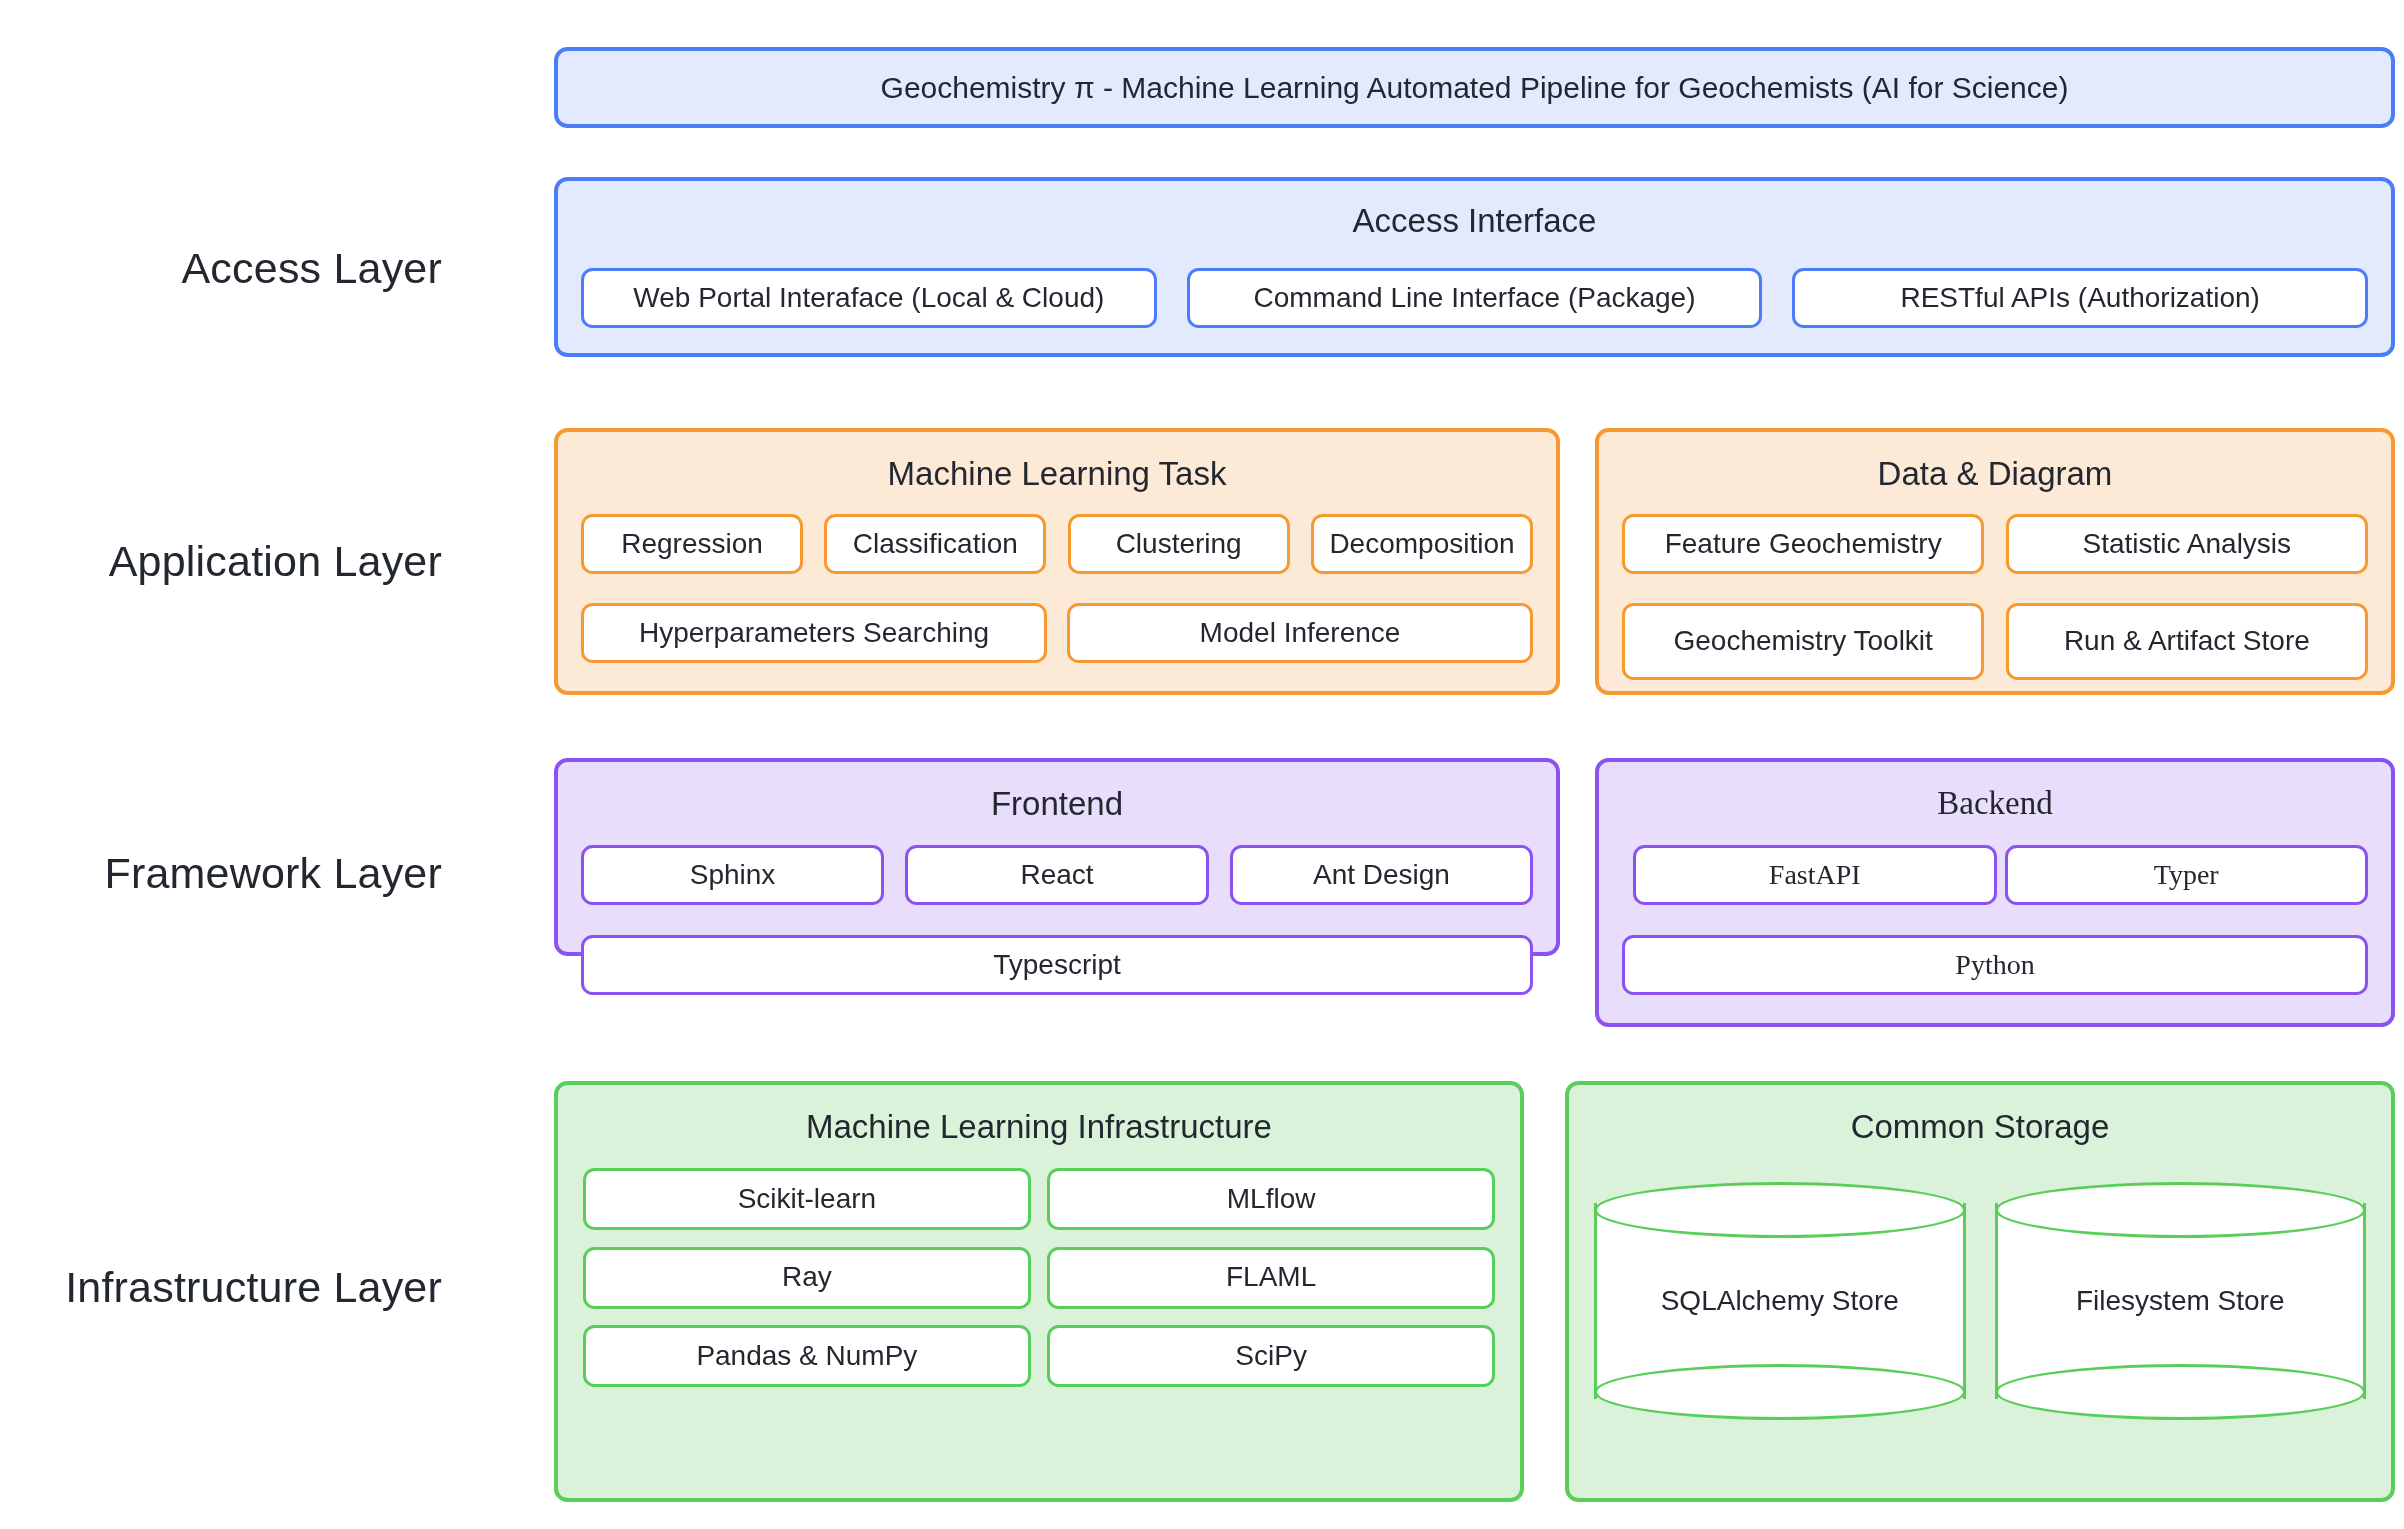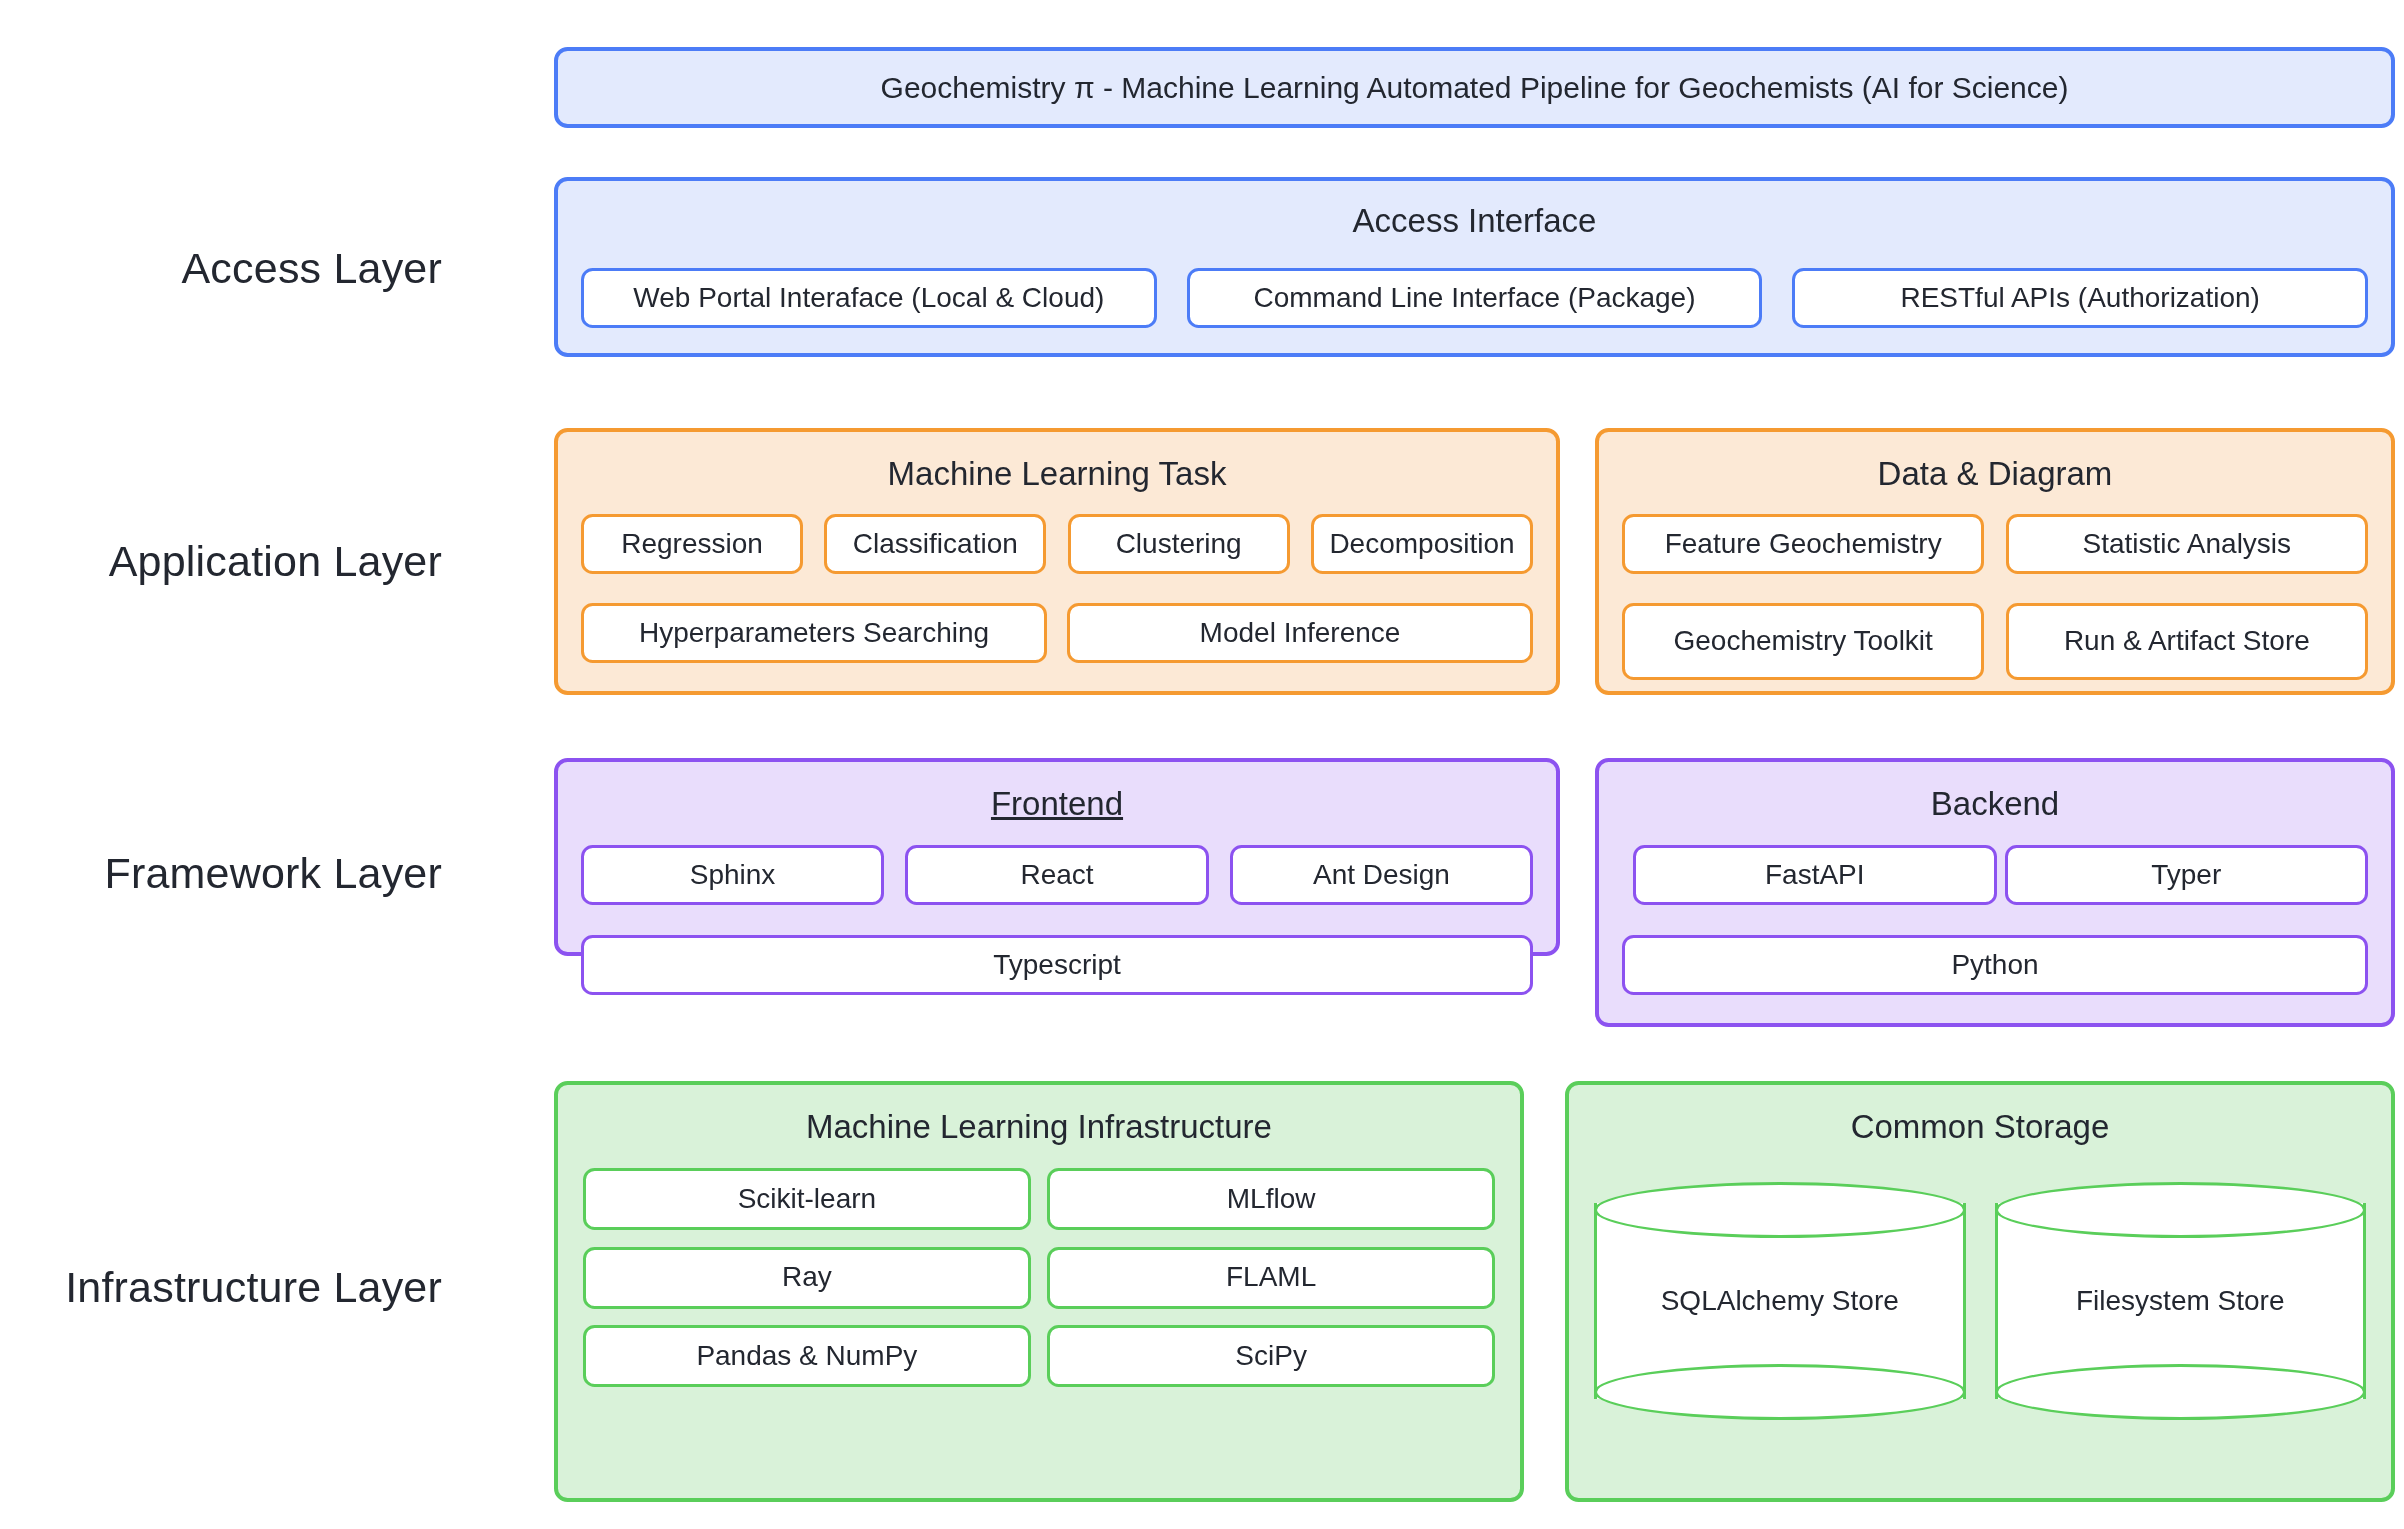--- a/index.html
+++ b/index.html
@@ -131,25 +131,25 @@
     display: flex; gap: 21.3px;
   }
   #data-row2 .chip { flex: 1 1 0; height: 77px; }
 
   
   .purple { border-color: #8c52f0; background: #e9ddfc; }
   .chip.purple-chip { border-color: #8c52f0; }
 
   #frontend-panel {
     left: 554px; top: 758px;
-    width: 1006px; height: 198px; text-decoration: underline;
+    width: 1006px; height: 198px;
   }
   #backend-panel {
     left: 1595px; top: 758px;
-    width: 800px; height: 269px;
+    width: 800px; height: 269px; font-family: Liberation Serif, serif;
   }
   .purple .panel-title { margin-top: 25px; }
 
   #frontend-row1 {
     position: absolute; left: 23px; right: 23px; top: 83px;
     display: flex; gap: 21.3px;
   }
   #frontend-row1 .chip { flex: 1 1 0; height: 60px; }
   #frontend-row2 {
     position: absolute; left: 23px; right: 23px; top: 173px;

